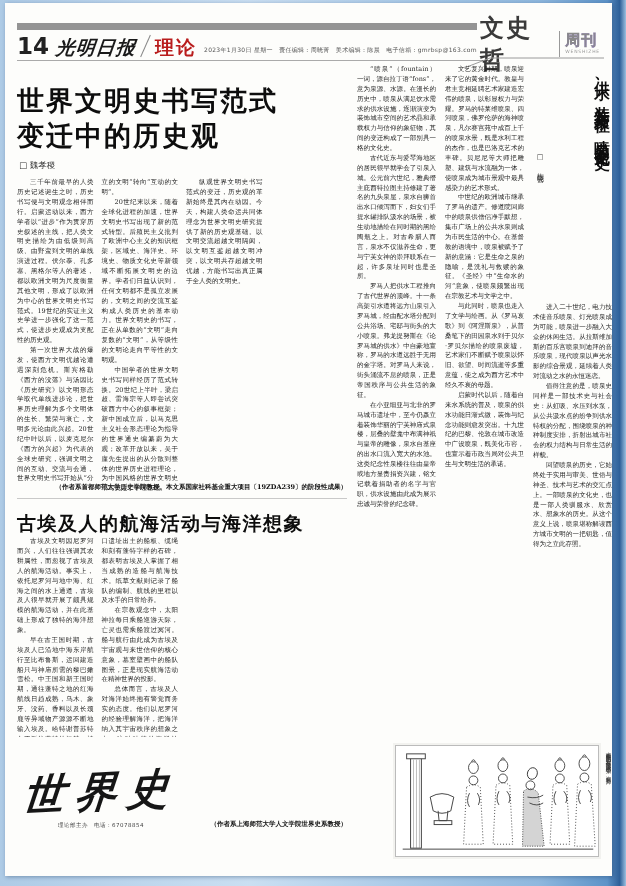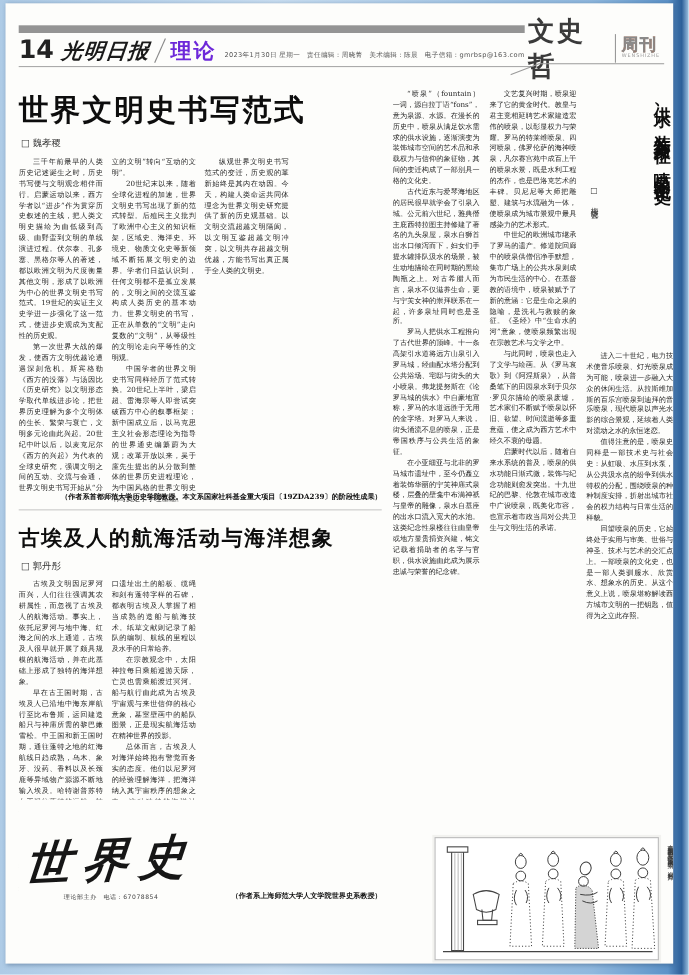--- a/index.html
+++ b/index.html
@@ -14,28 +14,28 @@
     background:#fdfdfb; box-shadow: 1px 1px 4px rgba(40,70,110,.45);
     padding:0 8px 0 10px; overflow:hidden;
   }
   
   .hdr { position:relative; height:62px; }
   .hdr-bar { position:absolute; left:2px; top:20px; width:460px; height:7px; background:#949494; }
   .hdr-row { position:absolute; left:2px; top:29px; width:470px; height:26px; display:flex; align-items:flex-end; gap:7px; }
   .pageno { font-size:23px; font-weight:bold; font-family:"DejaVu Sans",sans-serif; color:#222; line-height:1; }
   .gmlogo { font-size:19px; font-weight:bold; font-style:italic; color:#1a1a1a; letter-spacing:1px; line-height:1.1; transform:skewX(-6deg); }
   .slash { width:1px; height:24px; background:#888; transform:rotate(24deg); margin:0 2px; }
-  .section-name { font-size:19px; font-weight:bold; color:#6d28d9; letter-spacing:2px; line-height:1.1; }
+  .section-name { font-size:19px; font-weight:bold; color:#b91c1c; letter-spacing:2px; line-height:1.1; }
   .dateline { font-size:6px; color:#555; letter-spacing:.3px; padding-bottom:3px; white-space:nowrap; font-family:"DejaVu Sans",sans-serif; }
   .hdr-rule { position:absolute; left:2px; top:57px; width:468px; height:1px; background:#aaa; }
   .weekly { position:absolute; right:4px; top:24px; width:120px; height:34px; display:flex; align-items:center; }
   .weekly-title { font-size:24px; font-weight:bold; color:#3a3a3a; letter-spacing:2px; font-family:"DejaVu Serif",serif; }
   .weekly-div { width:1px; height:26px; background:#999; margin:0 5px; }
   .weekly-right { display:flex; flex-direction:column; line-height:1; }
-  .weekly-label { font-size:15px; color:#c2410c; font-weight:bold; letter-spacing:1px; -webkit-text-stroke:.4px #8a8a8a; }
+  .weekly-label { font-size:15px; color:#8b5cf6; font-weight:bold; letter-spacing:1px; -webkit-text-stroke:.4px #8a8a8a; }
   .weekly-sub { font-size:4.5px; color:#9a9a9a; letter-spacing:.8px; font-family:"DejaVu Sans",sans-serif; margin-top:2px; }
   .weekly-lines { position:absolute; right:0; top:52px; width:140px; height:14px; pointer-events:none; }
   
   .main { position:relative; height:808px; }
   .left-col { position:absolute; left:2px; top:0; width:330px; height:808px; }
   .right-col { position:absolute; left:342px; top:0; width:255px; height:808px; }
   
   .a1-title { font-size:27px; font-weight:bold; color:#0d0d0d; line-height:1.3; letter-spacing:2px; margin-top:18px; }
   .byline { font-size:8.5px; color:#333; margin:7px 0 6px 2px; font-family:"DejaVu Sans",sans-serif; }
   .body-cols { column-gap:8px; column-fill:auto; overflow:hidden; text-align:justify; }
@@ -46,21 +46,21 @@
   
   .a2-title { font-size:19px; font-weight:bold; color:#0d0d0d; letter-spacing:1.5px; margin-top:12px; }
   .a2-wrap { position:relative; }
   .a2-body { column-count:4; height:295px; }
   .callig-box { position:absolute; left:0; bottom:0; width:168px; height:92px; background:#fdfdfb; z-index:3;
                 display:flex; flex-direction:column; justify-content:flex-end; align-items:center; }
   .callig { font-size:42px; font-weight:bold; font-style:italic; color:#161616; letter-spacing:10px;
             transform:rotate(-3deg) skewX(-8deg); line-height:1; }
   .callig-info { font-size:5.5px; color:#444; margin-top:9px; letter-spacing:.5px; font-family:"DejaVu Sans",sans-serif; }
   
-  .a3-cols { display:flex; gap:9px; height:672px; overflow:hidden;margin-top:16px; }
+  .a3-cols { display:flex; gap:9px; height:672px; overflow:hidden; }
   .a3-col { width:79px; overflow:hidden; text-align:justify; }
   .a3-col p { font-size:6.5px; line-height:1.52; color:#1f1f1f; text-indent:2em; }
   .a3-titleblock { position:relative; height:232px; margin-bottom:6px; }
   .a3-title { position:absolute; right:0; top:4px; writing-mode:vertical-rl; font-size:15.5px; font-weight:bold;
               color:#0d0d0d; letter-spacing:3px; line-height:1.35; height:224px; }
   .a3-author { position:absolute; left:2px; top:88px; writing-mode:vertical-rl; font-size:7px; color:#333;
                letter-spacing:2px; font-family:"DejaVu Sans",sans-serif; }
   .a3-attr-line { margin-top:4px; font-size:6.5px; text-align:right; color:#111; }
   
   .illus-wrap { position:relative; margin-top:8px; margin-left:38px; width:216px; height:112px; }
@@ -98,37 +98,37 @@
     </svg>
   </div>
 
   <div class="main">
 
     <div class="left-col">
 
       <div>
         <h1 class="a1-title">
           <span>世界文明史书写范式</span><br>
+          <span>变迁中的历史观</span>
         </h1>
         <div class="byline">□ 魏孝稷</div>
         <div class="body-cols a1-body">
             <p>三千年前最早的人类历史记述诞生之时，历史书写便与文明观念相伴而行。启蒙运动以来，西方学者以“进步”作为贯穿历史叙述的主线，把人类文明史描绘为由低级到高级、由野蛮到文明的单线演进过程。伏尔泰、孔多塞、黑格尔等人的著述，都以欧洲文明为尺度衡量其他文明，形成了以欧洲为中心的世界文明史书写范式。19世纪的实证主义史学进一步强化了这一范式，使进步史观成为支配性的历史观。</p>
             <p>第一次世界大战的爆发，使西方文明优越论遭遇深刻危机。斯宾格勒《西方的没落》与汤因比《历史研究》以文明形态学取代单线进步论，把世界历史理解为多个文明体的生长、繁荣与衰亡，文明多元论由此兴起。20世纪中叶以后，以麦克尼尔《西方的兴起》为代表的全球史研究，强调文明之间的互动、交流与会通，世界文明史书写开始从“分立的文明”转向“互动的文明”。</p>
             <p>20世纪末以来，随着全球化进程的加速，世界文明史书写出现了新的范式转型。后殖民主义批判了欧洲中心主义的知识框架，区域史、海洋史、环境史、物质文化史等新领域不断拓展文明史的边界。学者们日益认识到，任何文明都不是孤立发展的，文明之间的交流互鉴构成人类历史的基本动力。世界文明史的书写，正在从单数的“文明”走向复数的“文明”，从等级性的文明论走向平等性的文明观。</p>
             <p>中国学者的世界文明史书写同样经历了范式转换。20世纪上半叶，梁启超、雷海宗等人即尝试突破西方中心的叙事框架；新中国成立后，以马克思主义社会形态理论为指导的世界通史编纂蔚为大观；改革开放以来，吴于廑先生提出的从分散到整体的世界历史进程理论，为中国风格的世界文明史书写奠定了学理基础。</p>
             <p>纵观世界文明史书写范式的变迁，历史观的革新始终是其内在动因。今天，构建人类命运共同体理念为世界文明史研究提供了新的历史观基础。以文明交流超越文明隔阂，以文明互鉴超越文明冲突，以文明共存超越文明优越，方能书写出真正属于全人类的文明史。</p>
           </div>
         <p class="attr" style="font-size:6.5px; text-align:right; margin-top:-13px;">（作者系首都师范大学历史学院教授。本文系国家社科基金重大项目〔19ZDA239〕的阶段性成果）</p>
       </div>
 
       <div class="mid-rule"></div>
 
       <div class="a2-wrap">
         <h2 class="a2-title">古埃及人的航海活动与海洋想象</h2>
-        <div class="byline">□ 郭丹彤</div>
         <div class="body-cols a2-body">
             <p>古埃及文明因尼罗河而兴，人们往往强调其农耕属性，而忽视了古埃及人的航海活动。事实上，依托尼罗河与地中海、红海之间的水上通道，古埃及人很早就开展了颇具规模的航海活动，并在此基础上形成了独特的海洋想象。</p>
             <p>早在古王国时期，古埃及人已沿地中海东岸航行至比布鲁斯，运回建造船只与神庙所需的黎巴嫩雪松。中王国和新王国时期，通往蓬特之地的红海航线日趋成熟，乌木、象牙、没药、香料以及长颈鹿等异域物产源源不断地输入埃及。哈特谢普苏特女王派往蓬特的远航，被铭刻在代尔巴哈里神庙的浮雕之上，成为古代航海史上的著名篇章。</p>
             <p>考古发现为古埃及人的航海活动提供了丰富证据。阿拜多斯出土的太阳船、胡夫金字塔旁的船坑，以及瓦迪加瓦西斯港口遗址出土的船板、缆绳和刻有蓬特字样的石碑，都表明古埃及人掌握了相当成熟的造船与航海技术。纸草文献则记录了船队的编制、航线的里程以及水手的日常给养。</p>
             <p>在宗教观念中，太阳神拉每日乘船巡游天际，亡灵也需乘船渡过冥河。船与航行由此成为古埃及宇宙观与来世信仰的核心意象，墓室壁画中的船队图景，正是现实航海活动在精神世界的投影。</p>
             <p>总体而言，古埃及人对海洋始终抱有警觉而务实的态度。他们以尼罗河的经验理解海洋，把海洋纳入其宇宙秩序的想象之中。这种独特的海洋认知，构成了古代地中海世界海洋文明图景中不可或缺的一环。</p>
           </div>
         <p class="attr" style="font-size:6.5px; text-align:right; margin-top:-12px;">（作者系上海师范大学人文学院世界史系教授）</p>
         <div class="callig-box">
           <div class="callig">世界史</div>

